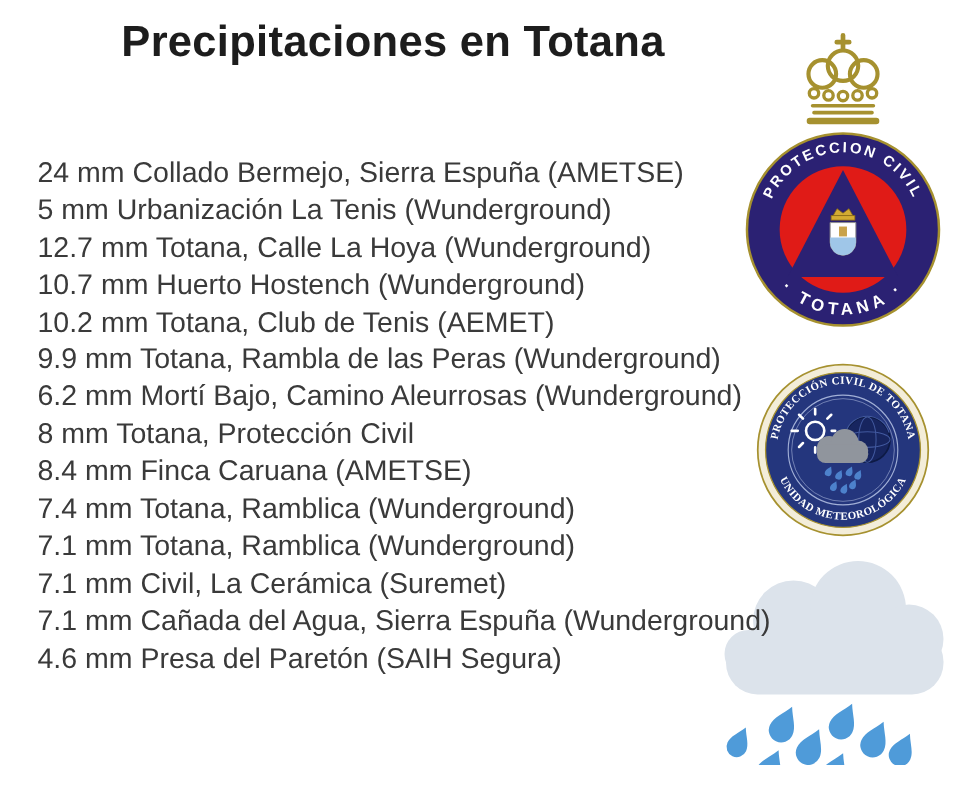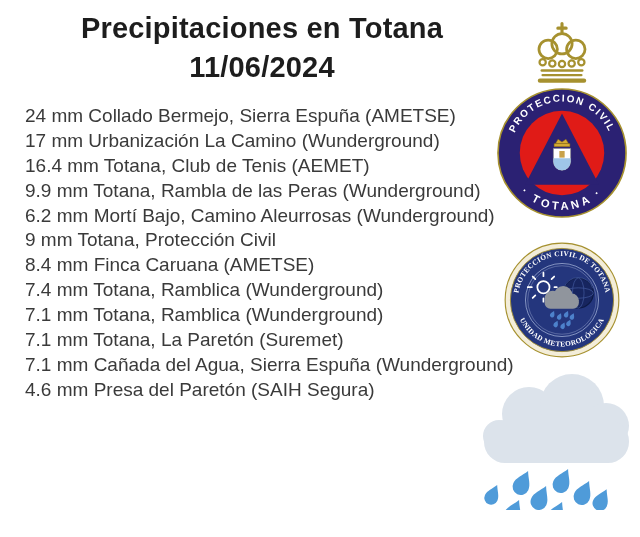--- a/index.html
+++ b/index.html
@@ -29,34 +29,35 @@
   .badge1-bottom-text{font-family:"Liberation Sans",sans-serif;font-weight:700;font-size:17px;letter-spacing:5px;fill:#ffffff;}
   .badge2-text{font-family:"Liberation Serif",serif;font-weight:700;font-size:12.5px;letter-spacing:0.6px;fill:#ffffff;}
 </style>
 </head>
 <body>
 
 <div class="canvas">
 
   <div class="title-block">
     <div class="title-line">Precipitaciones en Totana</div>
-    <div class="title-line">11/06/2024</div>
   </div>
 
   <div class="measure-list">
     <div class="measure-row"><span>24 mm</span> <span>Collado Bermejo, Sierra Espuña</span> <span>(AMETSE)</span></div>
-    <div class="measure-row"><span>17 mm</span> <span>Urbanización La Camino</span> <span>(Wunderground)</span></div>
-    <div class="measure-row"><span>16.4 mm</span> <span>Totana, Club de Tenis</span> <span>(AEMET)</span></div>
+    <div class="measure-row"><span>5 mm</span> <span>Urbanización La Tenis</span> <span>(Wunderground)</span></div>
+    <div class="measure-row"><span>12.7 mm</span> <span>Totana, Calle La Hoya</span> <span>(Wunderground)</span></div>
+    <div class="measure-row"><span>10.7 mm</span> <span>Huerto Hostench</span> <span>(Wunderground)</span></div>
+    <div class="measure-row"><span>10.2 mm</span> <span>Totana, Club de Tenis</span> <span>(AEMET)</span></div>
     <div class="measure-row"><span>9.9 mm</span> <span>Totana, Rambla de las Peras</span> <span>(Wunderground)</span></div>
     <div class="measure-row"><span>6.2 mm</span> <span>Mortí Bajo, Camino Aleurrosas</span> <span>(Wunderground)</span></div>
-    <div class="measure-row"><span>9 mm</span> <span>Totana, Protección Civil</span> <span></span></div>
+    <div class="measure-row"><span>8 mm</span> <span>Totana, Protección Civil</span> <span></span></div>
     <div class="measure-row"><span>8.4 mm</span> <span>Finca Caruana</span> <span>(AMETSE)</span></div>
     <div class="measure-row"><span>7.4 mm</span> <span>Totana, Ramblica</span> <span>(Wunderground)</span></div>
     <div class="measure-row"><span>7.1 mm</span> <span>Totana, Ramblica</span> <span>(Wunderground)</span></div>
-    <div class="measure-row"><span>7.1 mm</span> <span>Totana, La Paretón</span> <span>(Suremet)</span></div>
+    <div class="measure-row"><span>7.1 mm</span> <span>Civil, La Cerámica</span> <span>(Suremet)</span></div>
     <div class="measure-row"><span>7.1 mm</span> <span>Cañada del Agua, Sierra Espuña</span> <span>(Wunderground)</span></div>
     <div class="measure-row"><span>4.6 mm</span> <span>Presa del Paretón</span> <span>(SAIH Segura)</span></div>
   </div>
 
   <svg id="crown-svg" class="art" viewBox="0 0 76 70">
     <g fill="none" stroke="#a6912f" stroke-width="3" stroke-linecap="round">
       <path d="M38,3 v10 M33.5,8 h9" stroke-width="3.4"></path>
       <circle cx="23" cy="31" r="10"></circle>
       <circle cx="53" cy="31" r="10"></circle>
       <circle cx="38" cy="25" r="11"></circle>

